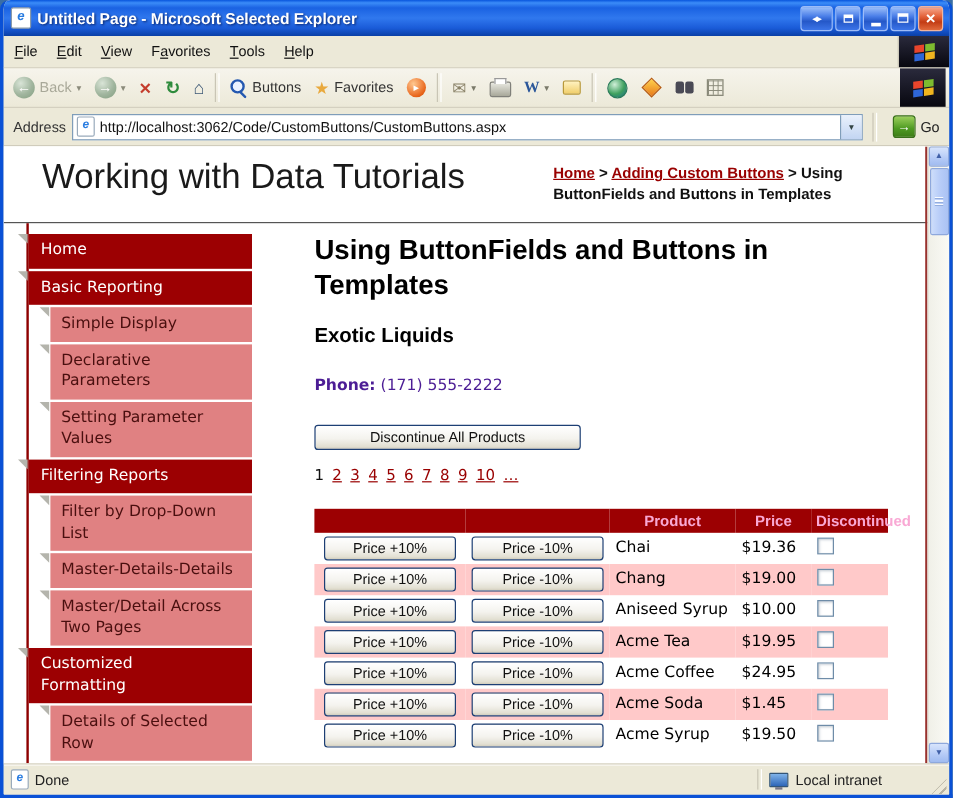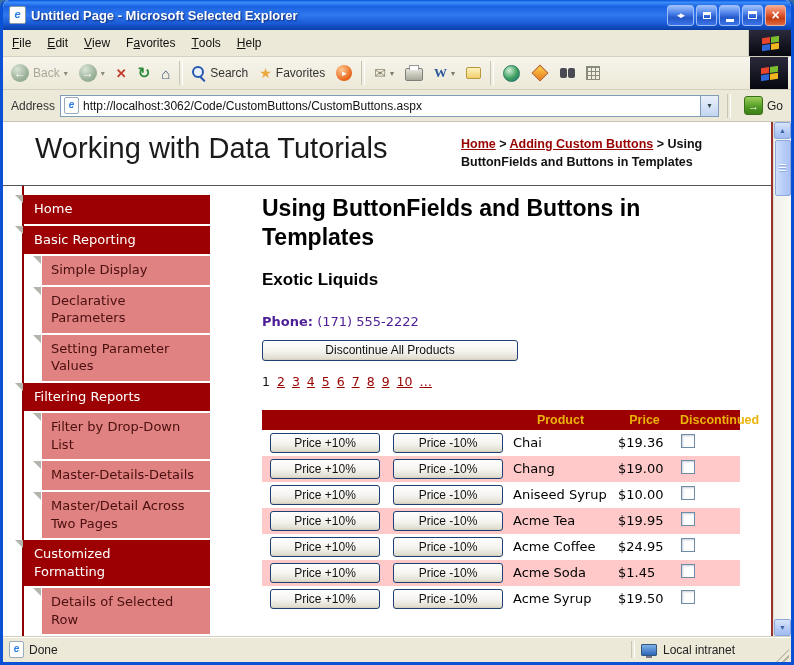--- a/index.html
+++ b/index.html
@@ -105,27 +105,27 @@
   .side-item.sub{background:#E08182;color:#4A0F0F;margin-left:18px;padding:5px 12px 6px 9px;}
   .notch{position:absolute;left:-9px;top:0;width:0;height:0;border-top:8px solid #B4B4AC;border-left:8px solid transparent;}
 
   .main{position:absolute;left:259px;top:72px;width:482px;}
   .page-heading{margin:0 0 18px;font-size:23px;line-height:1.25;font-weight:bold;color:#000;font-family:"Liberation Sans",sans-serif;}
   .supplier{margin:0 0 24px;font-size:17px;font-weight:bold;color:#000;font-family:"Liberation Sans",sans-serif;}
   .phone-line{font-size:13px;margin:0 0 9px;color:#4c1d95;}
   .xp-button{display:inline-flex;align-items:center;justify-content:center;box-sizing:border-box;cursor:pointer;
     border:1px solid #1D3F74;border-radius:3px;font-size:12px;color:#111;font-family:"Liberation Sans",sans-serif;
     background:linear-gradient(180deg,#FFFFFF 0%,#F4F3EE 55%,#E2DFD2 90%,#D2CDBC 100%);}
-  .discontinue{width:256px;height:21px;margin:2px 0 13px;}
+  .discontinue{width:222px;height:21px;margin:16px 0 13px;}
   .pager{display:flex;gap:7px;font-size:12.5px;margin:0 0 21px;align-items:center;}
   .page-link{color:#990000;}
   .page-current{color:#111;}
 
   .data-table{border-collapse:collapse;width:478px;table-layout:fixed;}
-  .data-table th{background:#9C0002;color:#eab308;font-size:12.5px;font-weight:bold;padding:3px 4px;text-align:center;font-family:"Liberation Sans",sans-serif;}
+  .data-table th{background:#9C0002;color:#f9a8d4;font-size:12.5px;font-weight:bold;padding:3px 4px;text-align:center;font-family:"Liberation Sans",sans-serif;}
   .data-table td{font-size:13px;padding:3px 5px;vertical-align:middle;color:#000;}
   .data-table tr.alt{background:#FFC9C9;}
   .data-table th:nth-child(1),.data-table td:nth-child(1){width:118px;}
   .data-table th:nth-child(2),.data-table td:nth-child(2){width:112px;}
   .data-table th:nth-child(3),.data-table td:nth-child(3){width:97px;}
   .data-table th:nth-child(4),.data-table td:nth-child(4){width:55px;}
   .cell-center{text-align:center;}
   .cell-product,.cell-price{text-align:left;}
   .cell-check{padding-left:10px;}
   .row-btn{width:110px;height:20px;}
@@ -219,21 +219,21 @@
       </div>
     <div class="tbtn">
         <span class="ic-home">⌂</span>
       </div>
     <span class="tsep"></span>
     <div class="tbtn">
       <span class="ic-search">
           <b></b>
           <i></i>
         </span>
-      <span>Search</span>
+      <span>Buttons</span>
     </div>
     <div class="tbtn">
       <span class="ic-star">★</span>
       <span>Favorites</span>
     </div>
     <div class="tbtn">
         <span class="ic-media">▸</span>
       </div>
     <span class="tsep"></span>
     <div class="tbtn">

